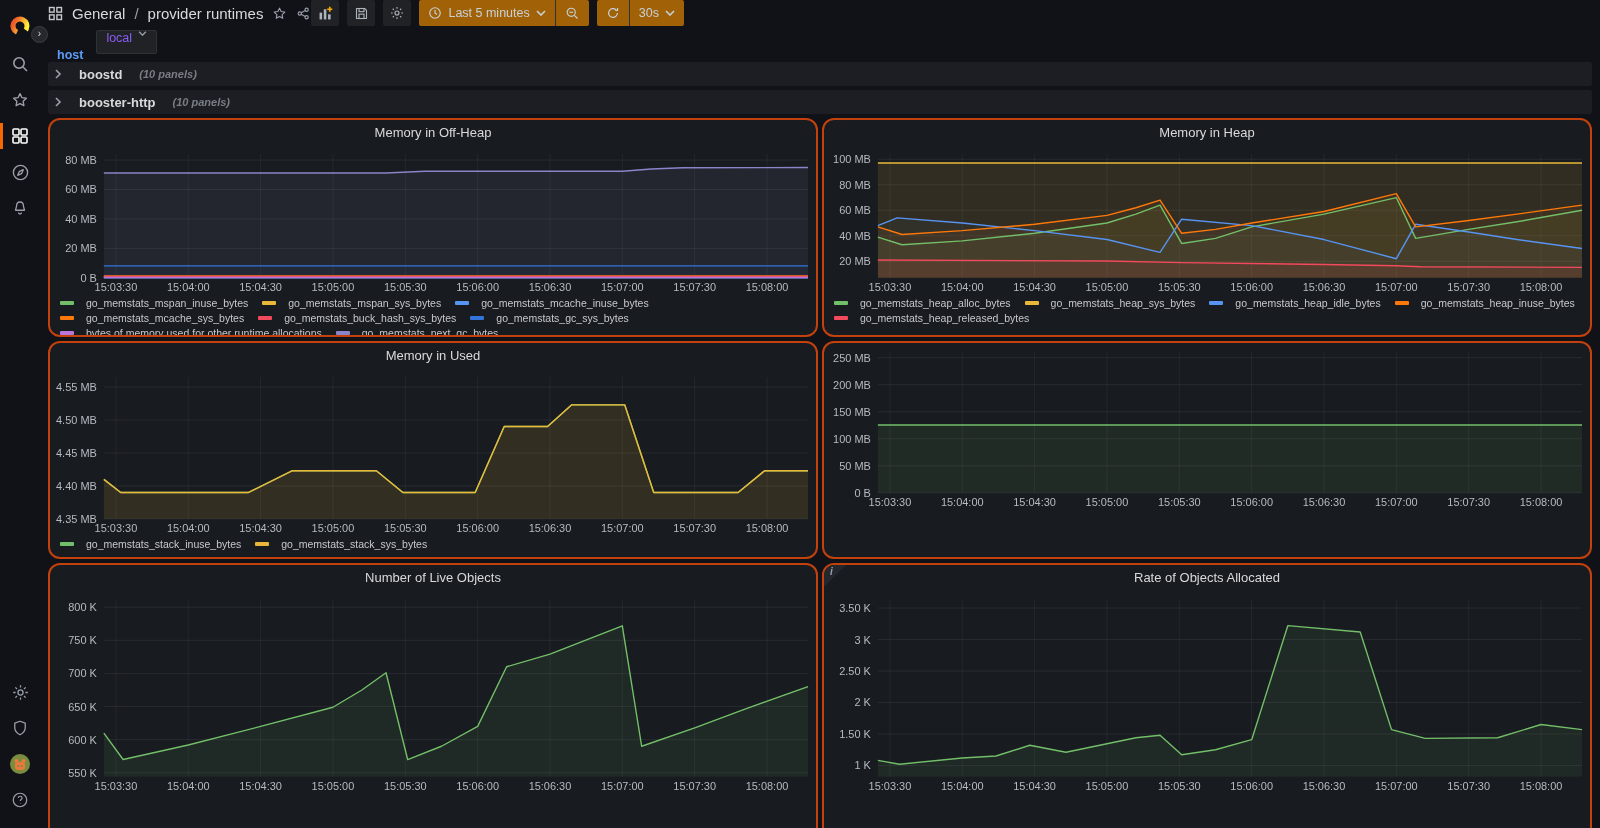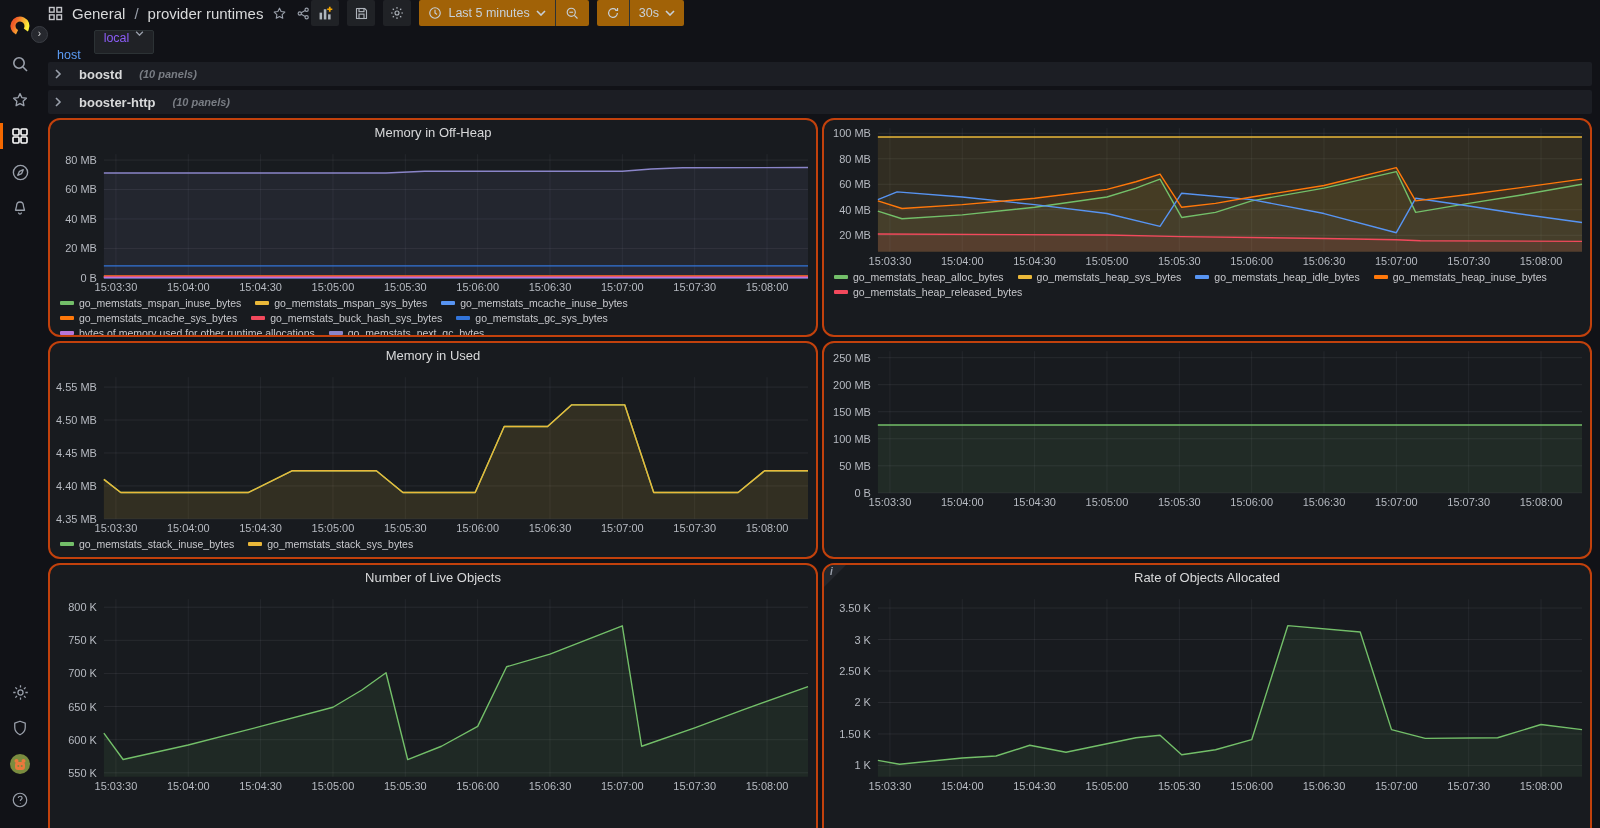--- a/index.html
+++ b/index.html
@@ -31,21 +31,21 @@
   .toolbar { display:flex; align-items:center; gap:8px; }
   .tb-btn { height:26px; min-width:28px; background:#202226; border-radius:2px; display:flex;
     align-items:center; justify-content:center; color:#aeb4bb; cursor:pointer; padding:0 5px; }
   .tb-group { height:26px; background:#a16207; border-radius:2px; display:flex; align-items:stretch; color:#c7d0d9; }
   .tb-seg { display:flex; align-items:center; gap:6px; padding:0 9px; cursor:pointer; font-size:12.5px; font-weight:500; }
   .tb-div { width:1px; background:#2c3235; }
 
   
   .submenu { padding:4px 8px 8px; display:flex; }
   .var-chip { display:flex; align-items:stretch; gap:4px; height:24px; }
-  .var-label { background:#0c4a6e; border-radius:2px; color:#5c9cf5; font-size:12.5px; font-weight:400;
+  .var-label { background:#0c4a6e; border-radius:2px; color:#5c9cf5; font-size:12.5px; font-weight:700;
     display:flex; align-items:center; padding:0 9px; cursor:default;margin-top:25px; }
   .var-value { background:#202226; border:1px solid #2c3235; border-radius:2px; color:#8b5cf6; font-size:12.5px;
     display:flex; align-items:flex-start; gap:6px; padding:0 9px; cursor:pointer; }
 
   
   .rows { padding:0 8px; }
   .row-strip { height:24px; margin-bottom:4px; display:flex; align-items:center; gap:17px; padding:0 6px;
     background:#1c1e24; border-radius:2px; cursor:pointer; }
   .row-strip.expanded { background:transparent; }
   .row-label { font-size:13px; font-weight:bold; color:#d8d9da; }
@@ -55,21 +55,21 @@
   .grid { display:grid; grid-template-columns:1fr 1fr; gap:4px; margin-top:2px;
     grid-template-rows:219px 218px 280px; }
   .panel { background:#181b1f; border:2px solid #c2410c; border-radius:12px; position:relative;
     display:flex; flex-direction:column; overflow:hidden; }
   .panel-title { height:26px; line-height:26px; text-align:center; font-size:13px; font-weight:500;
     color:#d8d9da; cursor:pointer; flex:0 0 auto; }
   svg.chart { display:block; width:100%; flex:0 0 auto; }
   .chart text { font:11px "Liberation Sans", sans-serif; fill:#b6bac1; }
   .legend { padding:1px 10px 0; display:flex; flex-wrap:wrap; column-gap:14px; row-gap:3px;
     font-size:10.5px; color:#c7c8cc; }
-  .legend-item { display:flex; align-items:center; gap:5px; cursor:pointer; white-space:nowrap; }
+  .legend-item { display:flex; align-items:center; gap:12px; cursor:pointer; white-space:nowrap; }
   .swatch { width:14px; height:4px; border-radius:1px; flex:0 0 auto; }
   .info-corner { position:absolute; top:0; left:0; width:0; height:0;
     border-top:22px solid #24272d; border-right:22px solid transparent; z-index:2; }
   .info-i { position:absolute; top:1px; left:6px; z-index:3; font-size:10px; font-style:italic;
     font-weight:bold; color:#9aa0ab; }
 </style>
 </head>
 <body>
 
 <div class="app">
@@ -346,20 +346,21 @@
                 <span class="swatch" style="background: rgb(184, 119, 217);"></span>
                 <span>bytes of memory used for other runtime allocations</span>
               </div>
               <div class="legend-item">
                 <span class="swatch" style="background: rgb(138, 133, 201);"></span>
                 <span>go_memstats_next_gc_bytes</span>
               </div>
             </div>
         </div>
         <div class="panel">
+          <div class="panel-title">Memory in Heap</div>
           <svg class="chart" width="768" height="150" viewBox="0 0 768 150">
               <line x1="66.08904109589041" x2="66.08904109589041" y1="8" y2="132" stroke="rgba(204,204,220,0.07)"></line>
               <text x="66.08904109589041" y="145" text-anchor="middle">15:03:30</text>
               <line x1="138.62328767123287" x2="138.62328767123287" y1="8" y2="132" stroke="rgba(204,204,220,0.07)"></line>
               <text x="138.62328767123287" y="145" text-anchor="middle">15:04:00</text>
               <line x1="211.15753424657535" x2="211.15753424657535" y1="8" y2="132" stroke="rgba(204,204,220,0.07)"></line>
               <text x="211.15753424657535" y="145" text-anchor="middle">15:04:30</text>
               <line x1="283.69178082191786" x2="283.69178082191786" y1="8" y2="132" stroke="rgba(204,204,220,0.07)"></line>
               <text x="283.69178082191786" y="145" text-anchor="middle">15:05:00</text>
               <line x1="356.2260273972603" x2="356.2260273972603" y1="8" y2="132" stroke="rgba(204,204,220,0.07)"></line>

